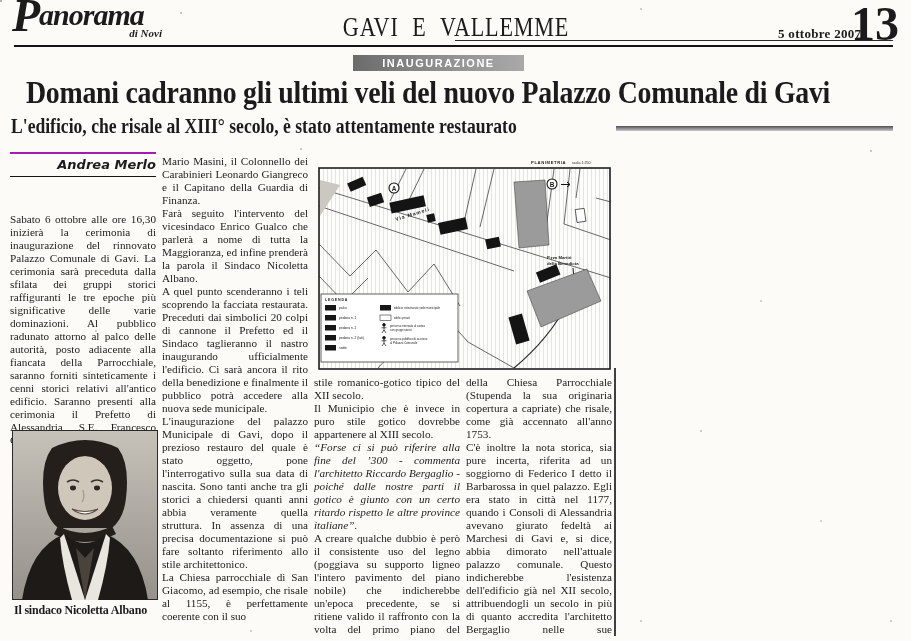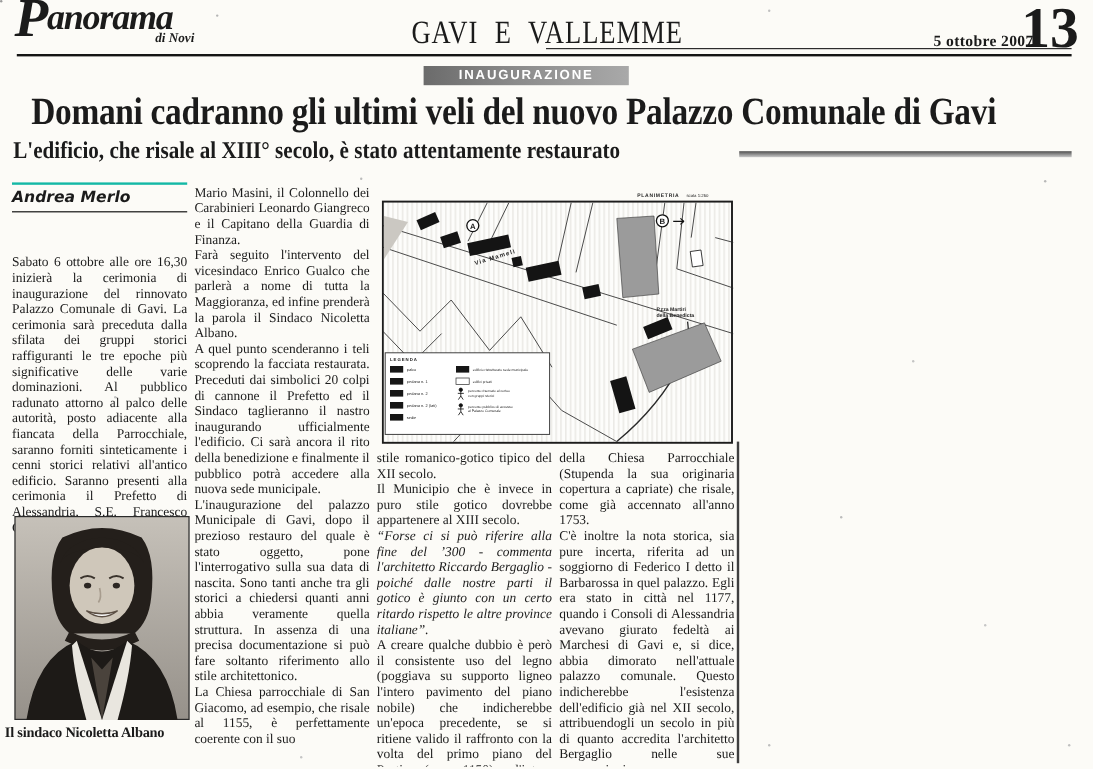--- a/index.html
+++ b/index.html
@@ -32,27 +32,27 @@
   .subhead-rule{position:absolute;left:616px;top:126px;width:277px;height:5px;
        background:linear-gradient(#4f4f4f,#c9c9c9);}
   
   .col{position:absolute;width:146px;font-size:11.2px;line-height:13px;text-align:justify;overflow:hidden;}
   .col p{margin:0;}
   .col1p{left:10px;top:169px;height:246px;margin-top:44px;}
   .col2{left:162px;top:155px;height:482px;}
   .col3{left:314px;top:376px;height:263px;}
   .col4{left:466px;top:376px;height:263px;}
   .q-italic{font-style:italic;}
-  .byline{position:absolute;left:10px;top:152px;width:146px;border-top:2px solid #14b8a6;
-       border-bottom:1.5px solid #141414;padding:3px 0 4px;text-align:left;
+  .byline{position:absolute;left:10px;top:152px;width:146px;border-top:2px solid #a21caf;
+       border-bottom:1.5px solid #141414;padding:3px 0 4px;text-align:right;
        font:italic 700 13px "DejaVu Sans",sans-serif;}
   .end-rule{position:absolute;left:614px;top:368px;width:2px;height:268px;background:#3f3f3f;}
   
   .photo{position:absolute;left:12px;top:430px;width:146px;height:170px;}
-  .caption{position:absolute;left:4px;top:603px;width:150px;
+  .caption{position:absolute;left:14px;top:603px;width:150px;
        font:700 12px "Liberation Serif",serif;white-space:nowrap;letter-spacing:-.2px;}
   
   .map{position:absolute;left:318px;top:153px;width:294px;height:219px;}
   .map text{fill:#1d1d1d;font-family:"Liberation Sans",sans-serif;}
   .m-title{font-size:4.2px;font-weight:bold;letter-spacing:.6px;}
   .m-scale{font-size:3.6px;}
   .m-street{font-size:5px;font-weight:bold;letter-spacing:1px;}
   .m-sq{font-size:4.3px;font-weight:bold;}
   .m-leg-title{font-size:3.6px;font-weight:bold;letter-spacing:.8px;}
   .m-leg{font-size:3.3px;}

